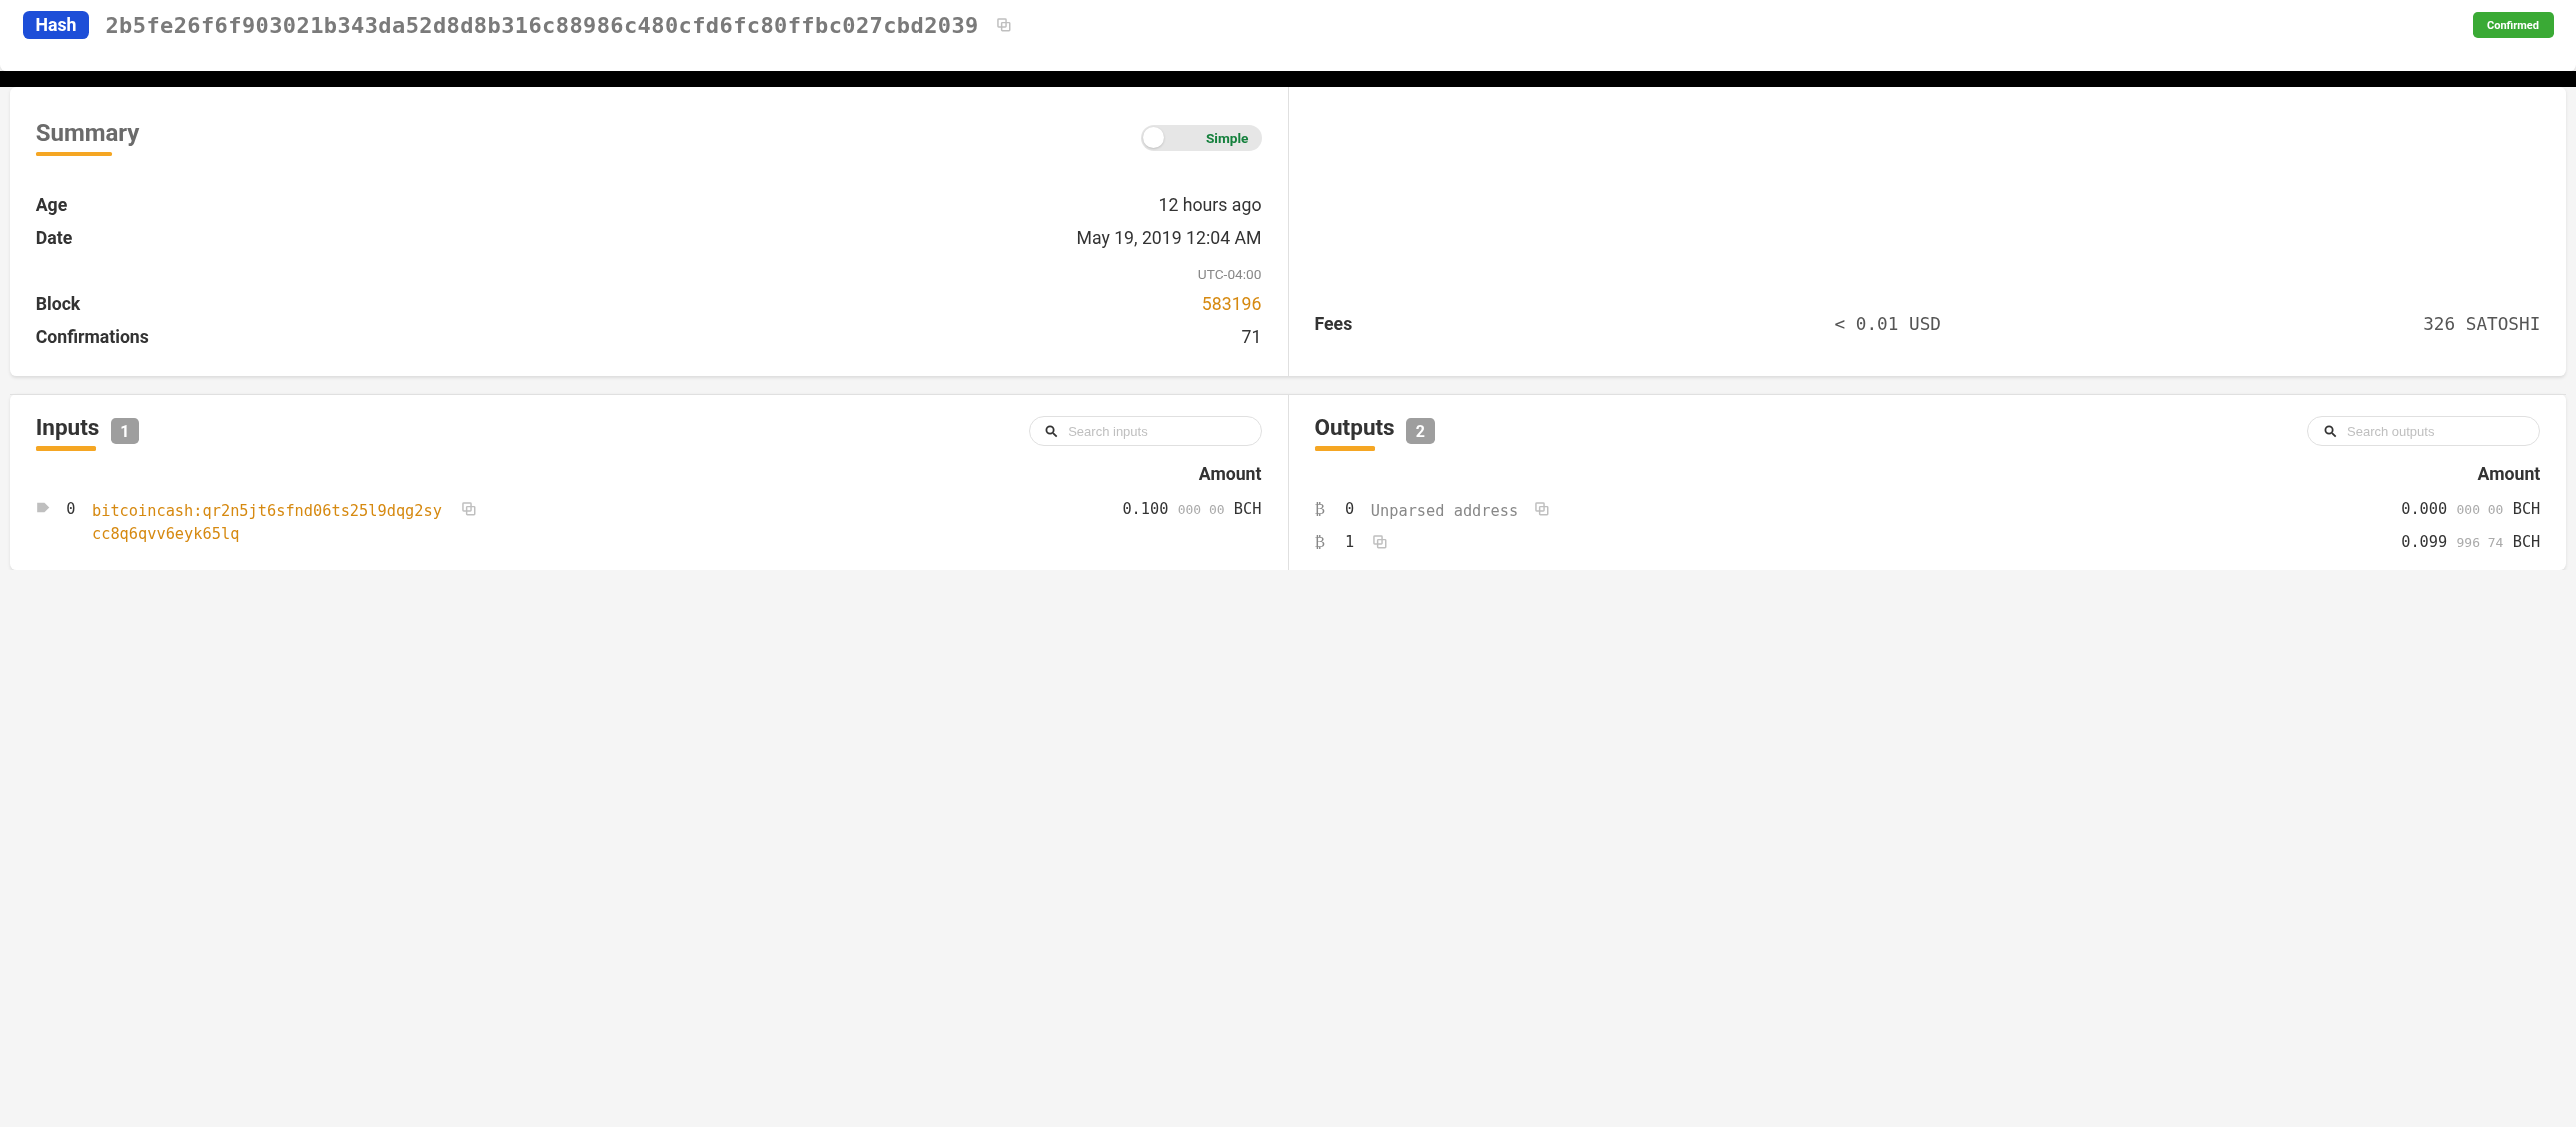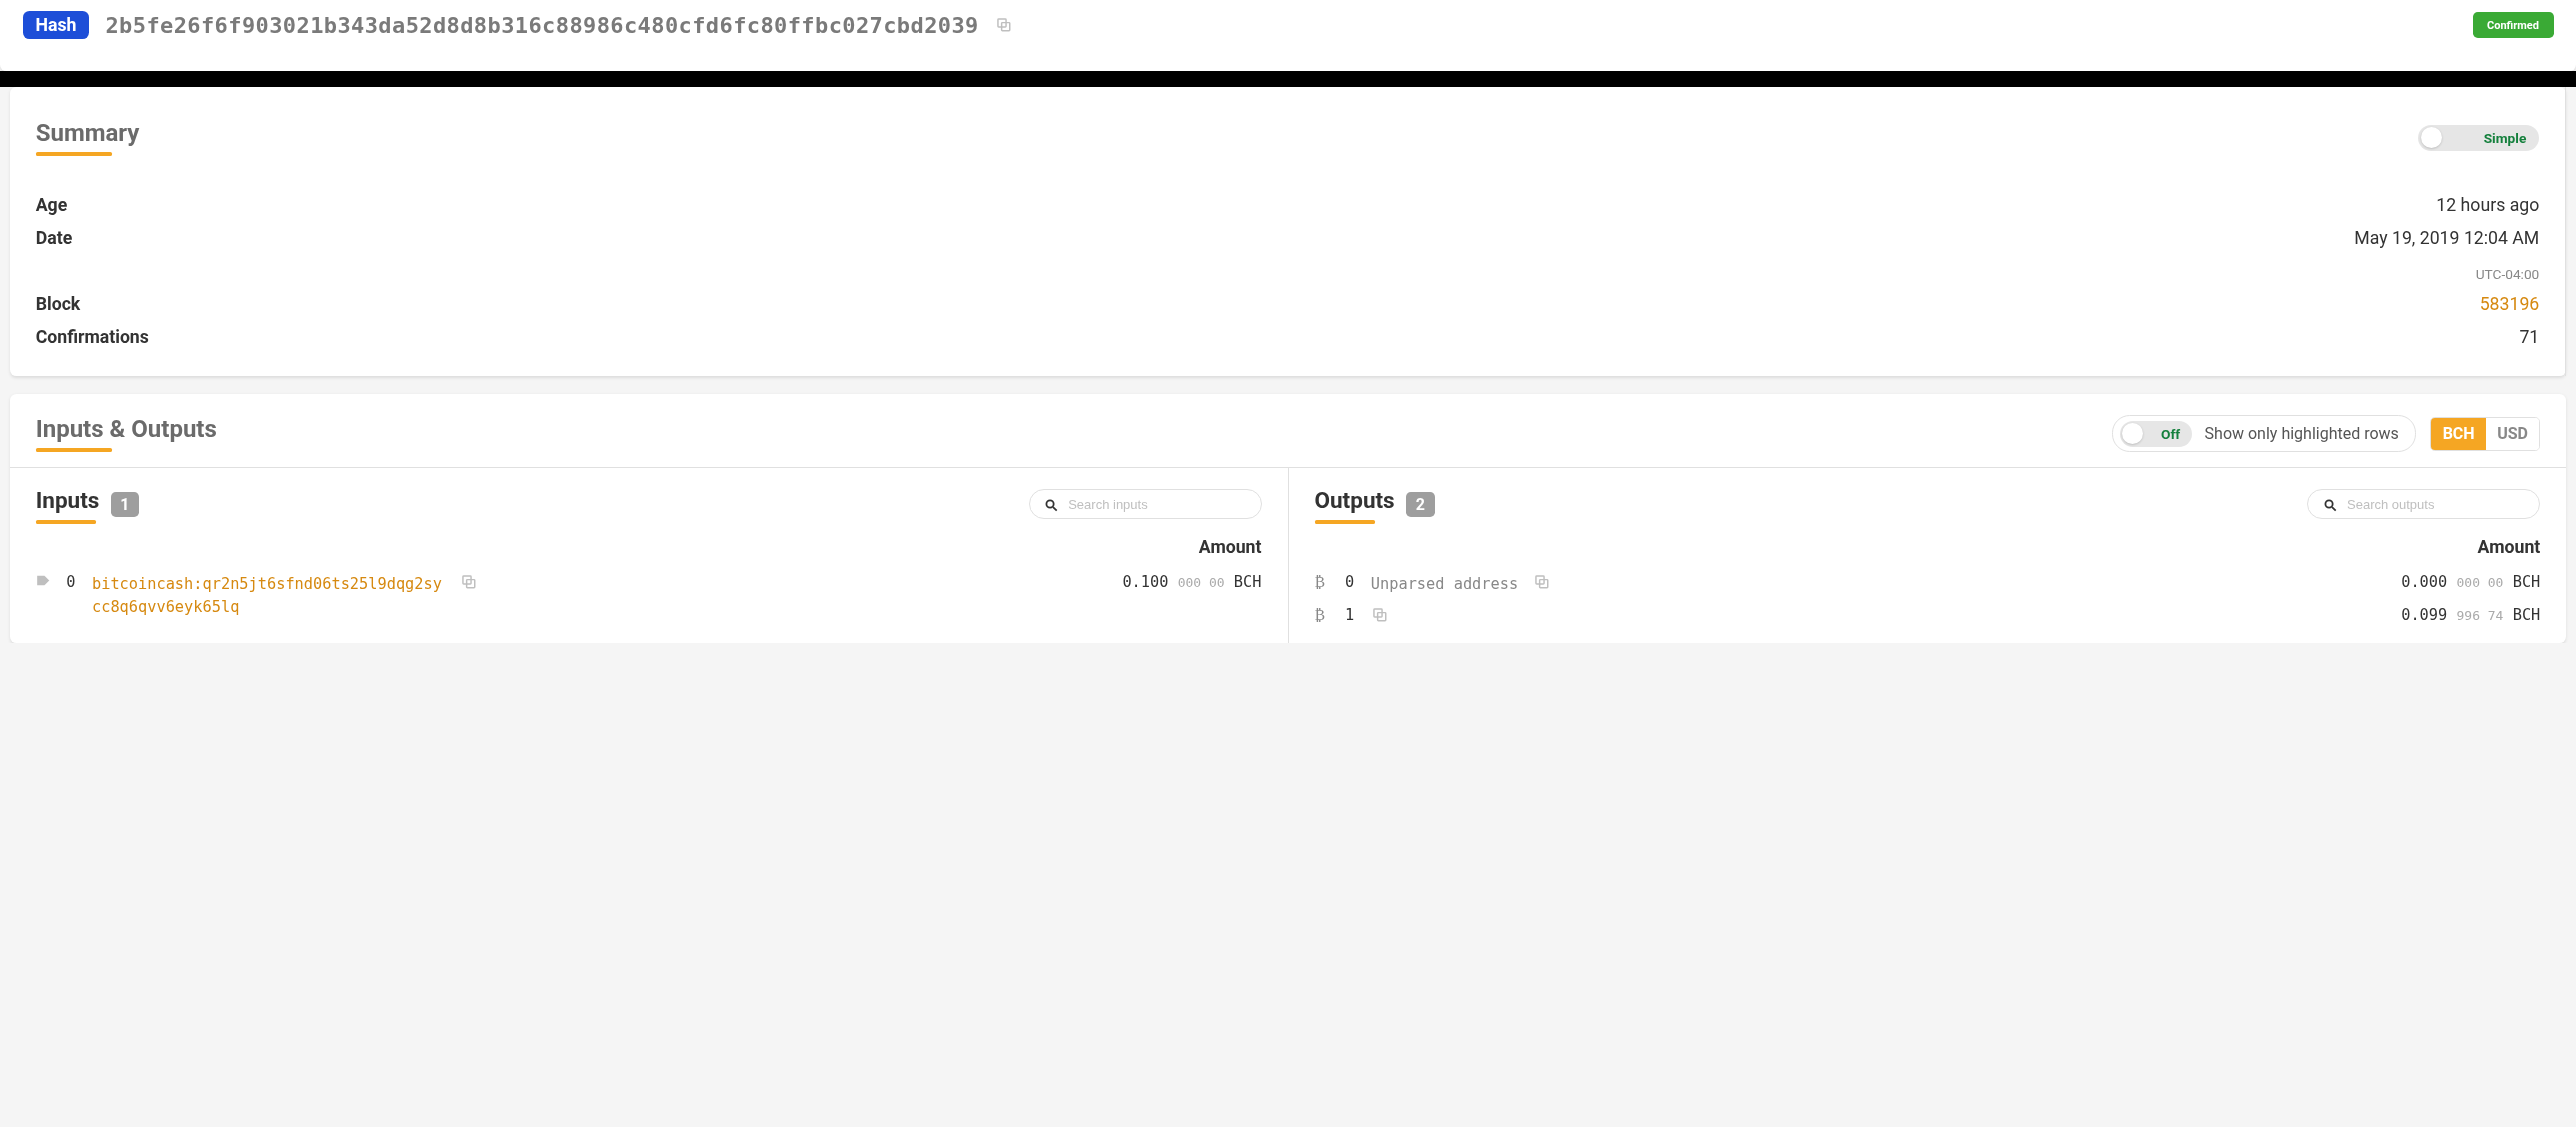--- a/index.html
+++ b/index.html
@@ -316,39 +316,30 @@
       <div class="kv-row">
         <span class="kv-key">Block</span>
         <span class="kv-val link">583196</span>
       </div>
       <div class="kv-row">
         <span class="kv-key">Confirmations</span>
         <span class="kv-val">71</span>
       </div>
     </div>
   </div>
-</div>
-
-<div class="card io-card">
-  <div class="io-header">
-    <div class="section-title">Inputs &amp; Outputs</div>
-    <div class="io-controls">
-      <div class="highlight-wrap">
-        <div class="toggle-small">
-          <span class="toggle-label">Off</span>
-          <div class="toggle-knob"></div>
-        </div>
-        <span class="highlight-text">Show only highlighted rows</span>
-      </div>
-      <div class="currency-toggle">
-        <div class="currency-btn active">BCH</div>
-        <div class="currency-btn">USD</div>
-      </div>
+  <div class="col-right">
+    <div class="fees-row">
+      <span class="kv-key">Fees</span>
+      <span class="fee-amount">&lt; 0.01 USD</span>
+      <span class="fee-amount">326 SATOSHI</span>
     </div>
   </div>
+</div>
+
+<div class="card io-card">
 
   <div class="io-body">
 
     <div class="io-col">
       <div class="io-col-header">
         <div class="io-col-title-wrap">
           <div class="io-col-title">Inputs</div>
           <div class="count-badge">1</div>
         </div>
         <div class="search-box">

